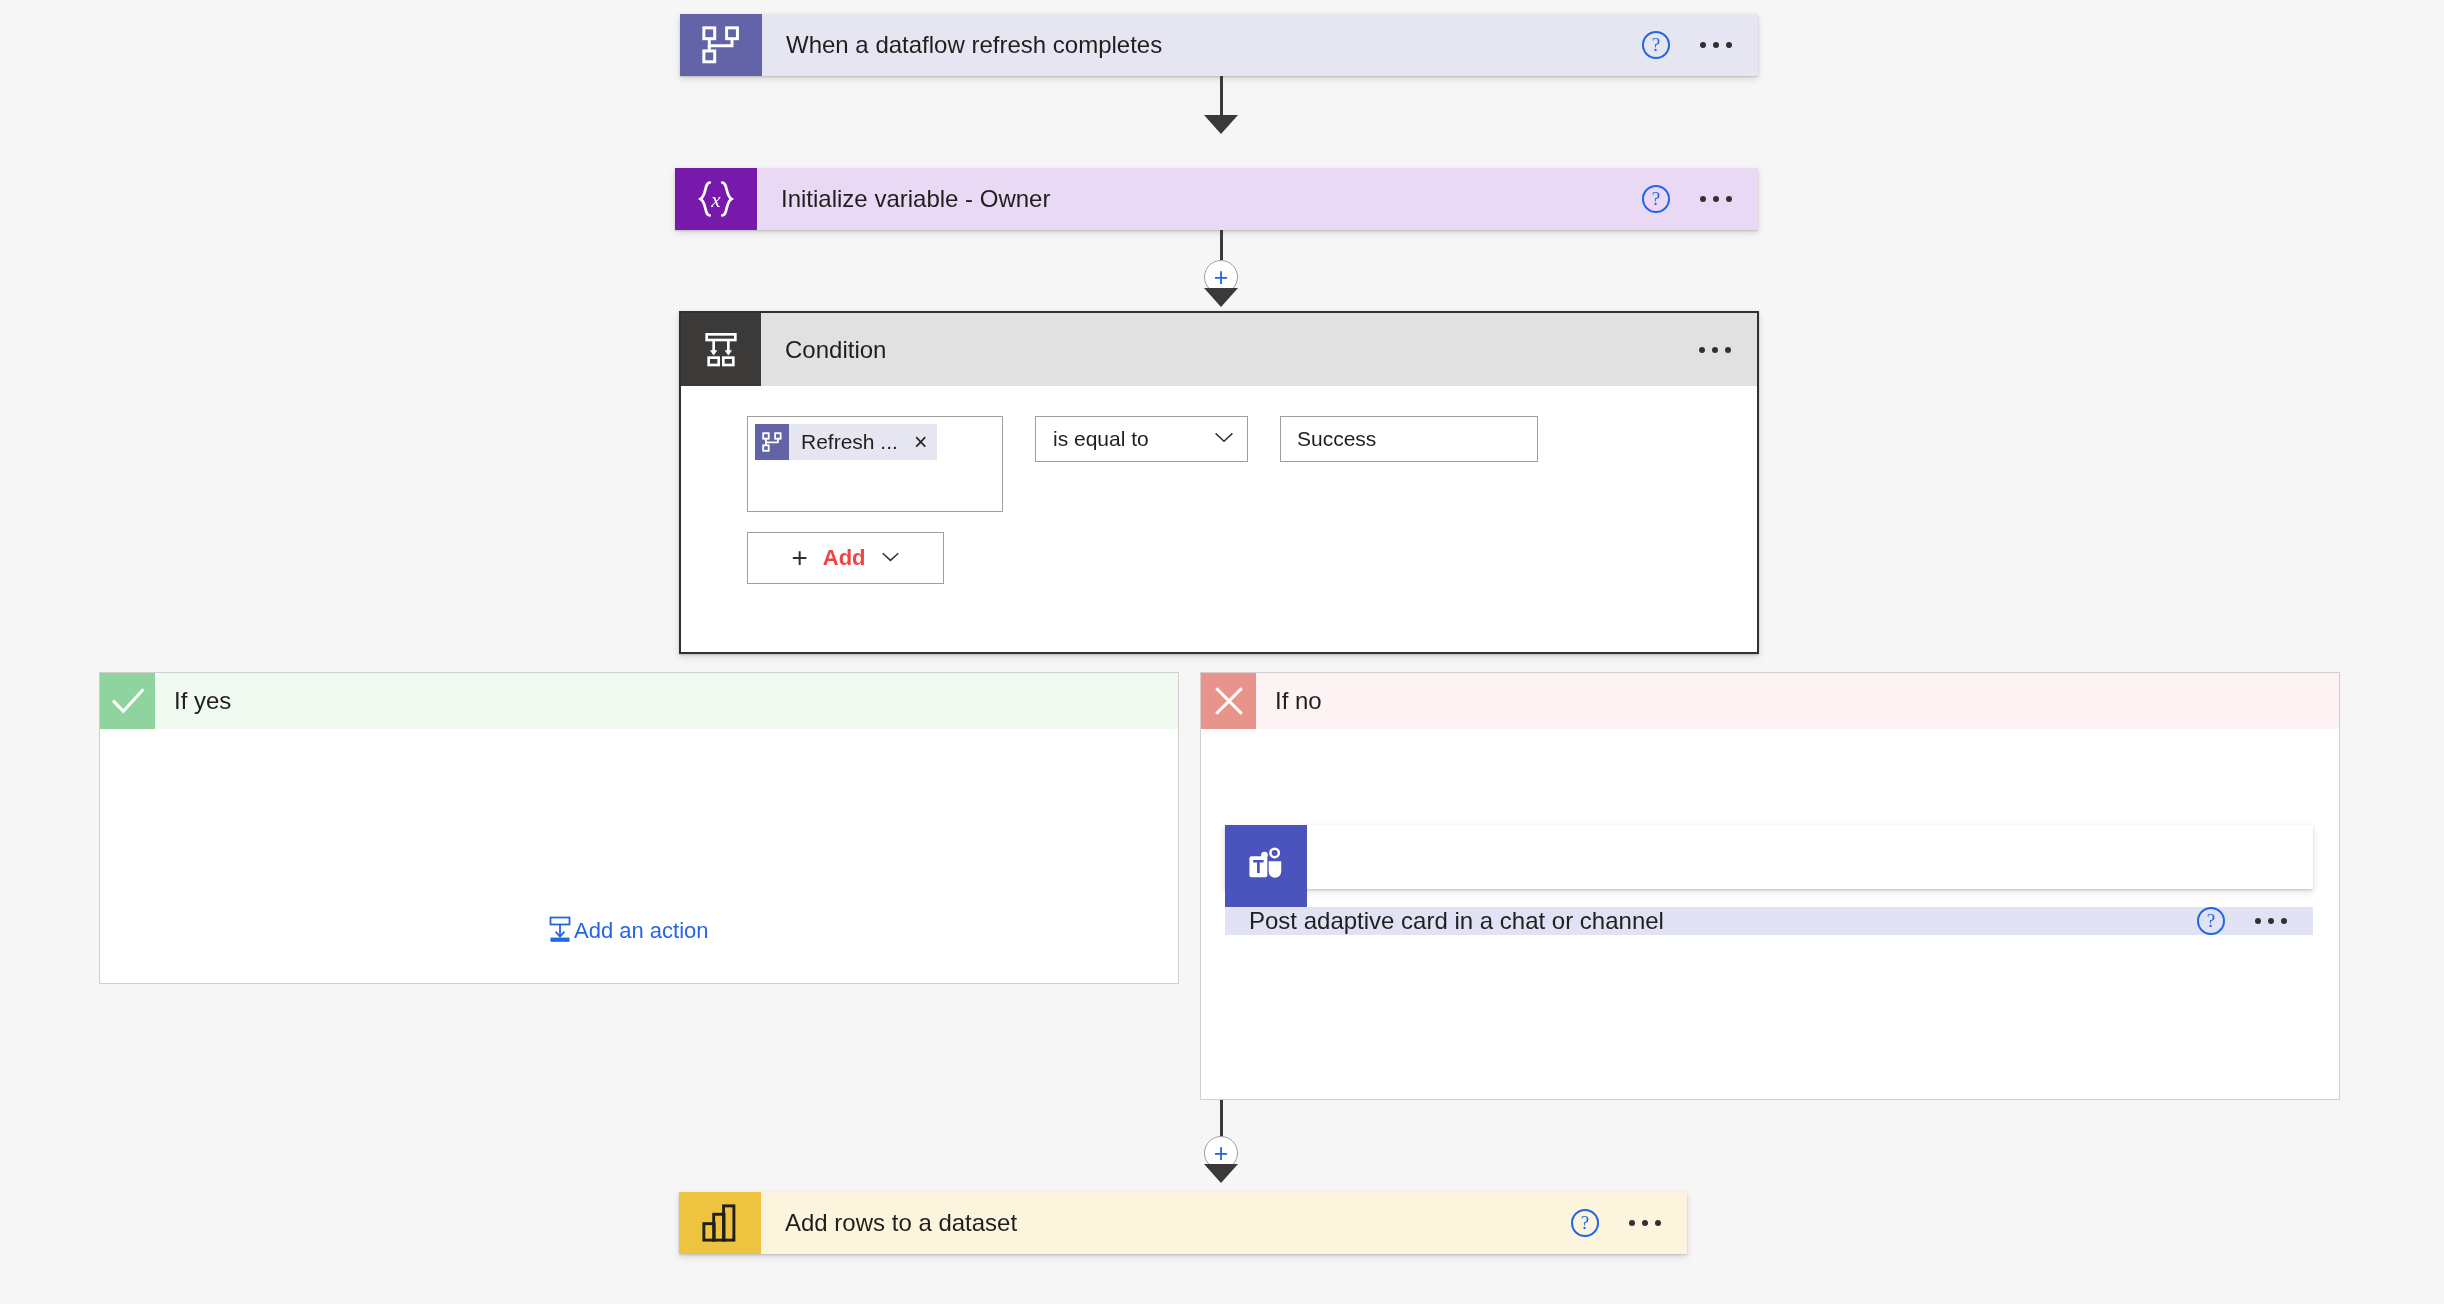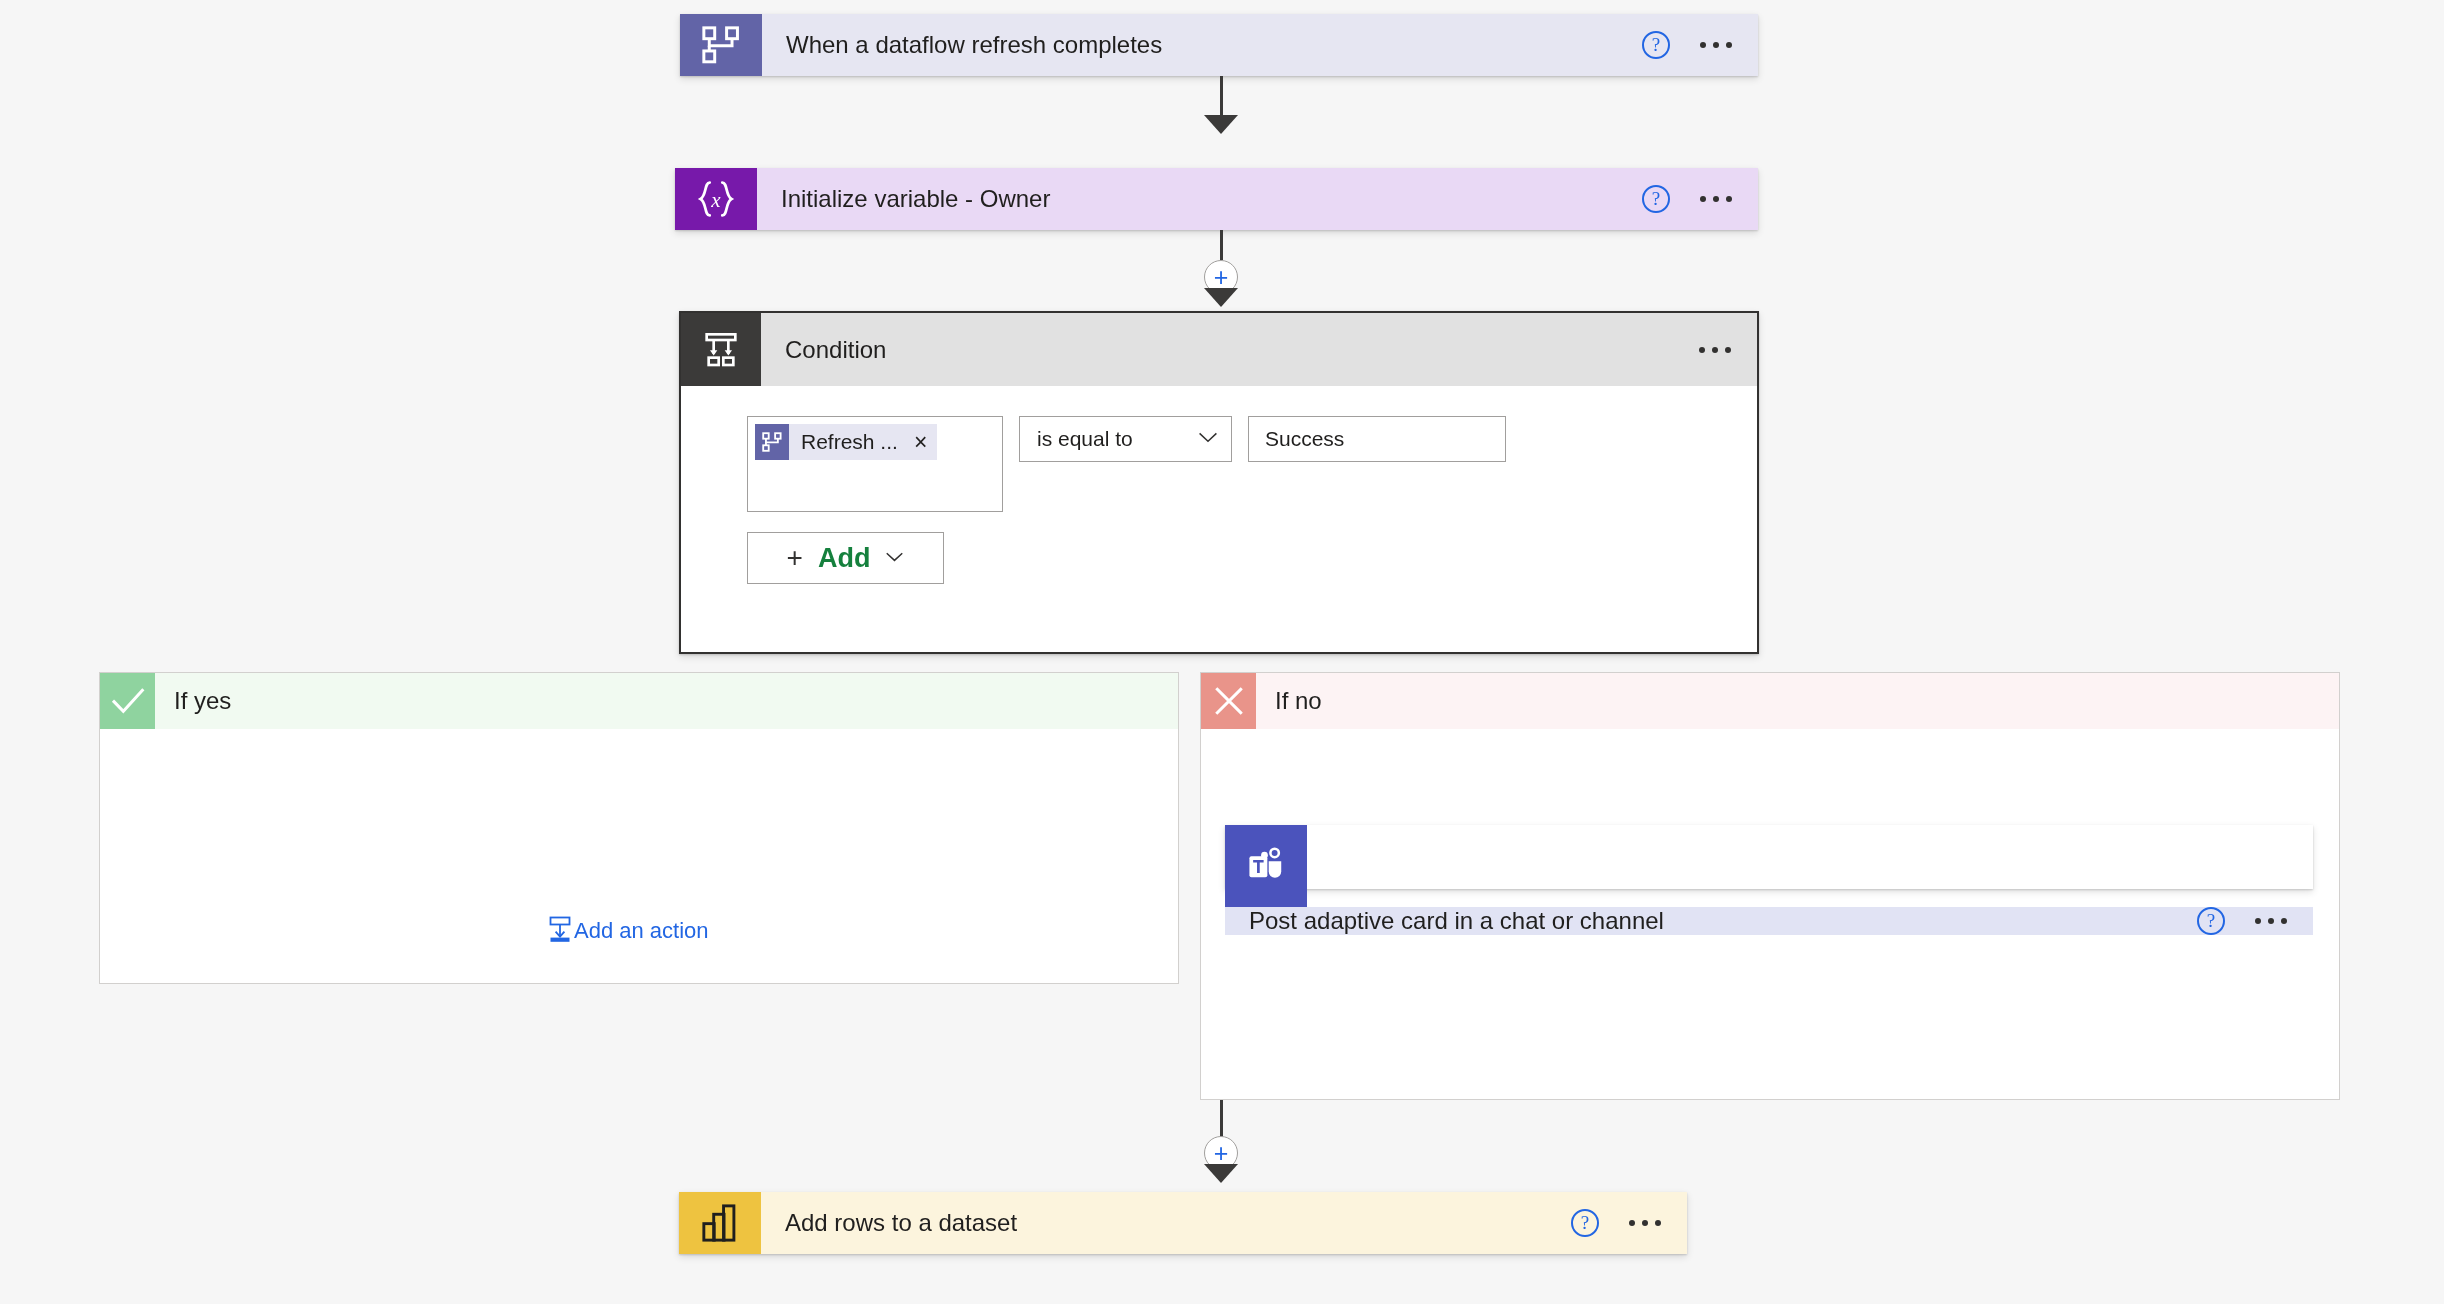--- a/index.html
+++ b/index.html
@@ -83,21 +83,21 @@
     position: absolute;
     background: #ffffff;
     border: 2px solid #323130;
     box-shadow: 0 0.6px 1.8px rgba(0,0,0,.16), 0 3.2px 7.2px rgba(0,0,0,.12);
   }
   .cond-head { display: flex; align-items: stretch; height: 73px; }
   .cond-head .card-icon { background: #3b3a39; width: 80px; flex: 0 0 80px; }
   .cond-head .card-body { background: #e1e1e1; }
   .cond-content { padding: 30px 0 28px 66px; }
 
-  .cond-row { display: flex; align-items: flex-start; gap: 16px; }
+  .cond-row { display: flex; align-items: flex-start; gap: 32px; }
 
   
   .token-box {
     width: 256px; height: 96px;
     border: 1px solid #a19f9d;
     background: #ffffff;
     padding: 7px 7px 0 7px;
   }
   .token-chip {
     display: inline-flex; align-items: center;
@@ -143,21 +143,21 @@
 
   
   .add-btn {
     margin-top: 20px;
     width: 197px; height: 52px;
     border: 1px solid #a19f9d; background: #ffffff;
     display: flex; align-items: center; justify-content: center;
     gap: 15px; cursor: pointer;
   }
   .add-btn .plus-g { font-size: 28px; color: #323130; font-weight: 300; line-height: 1; }
-  .add-btn .add-label { font-size: 27px; font-weight: bold; color: #15803d; }
+  .add-btn .add-label { font-size: 22px; font-weight: bold; color: #ef4444; }
 
   
   .branch {
     position: absolute;
     background: #ffffff;
     border: 1px solid #d2d0ce;
   }
   .branch-head { display: flex; align-items: stretch; height: 56px; }
   .branch-ic {
     width: 55px; flex: 0 0 55px;

